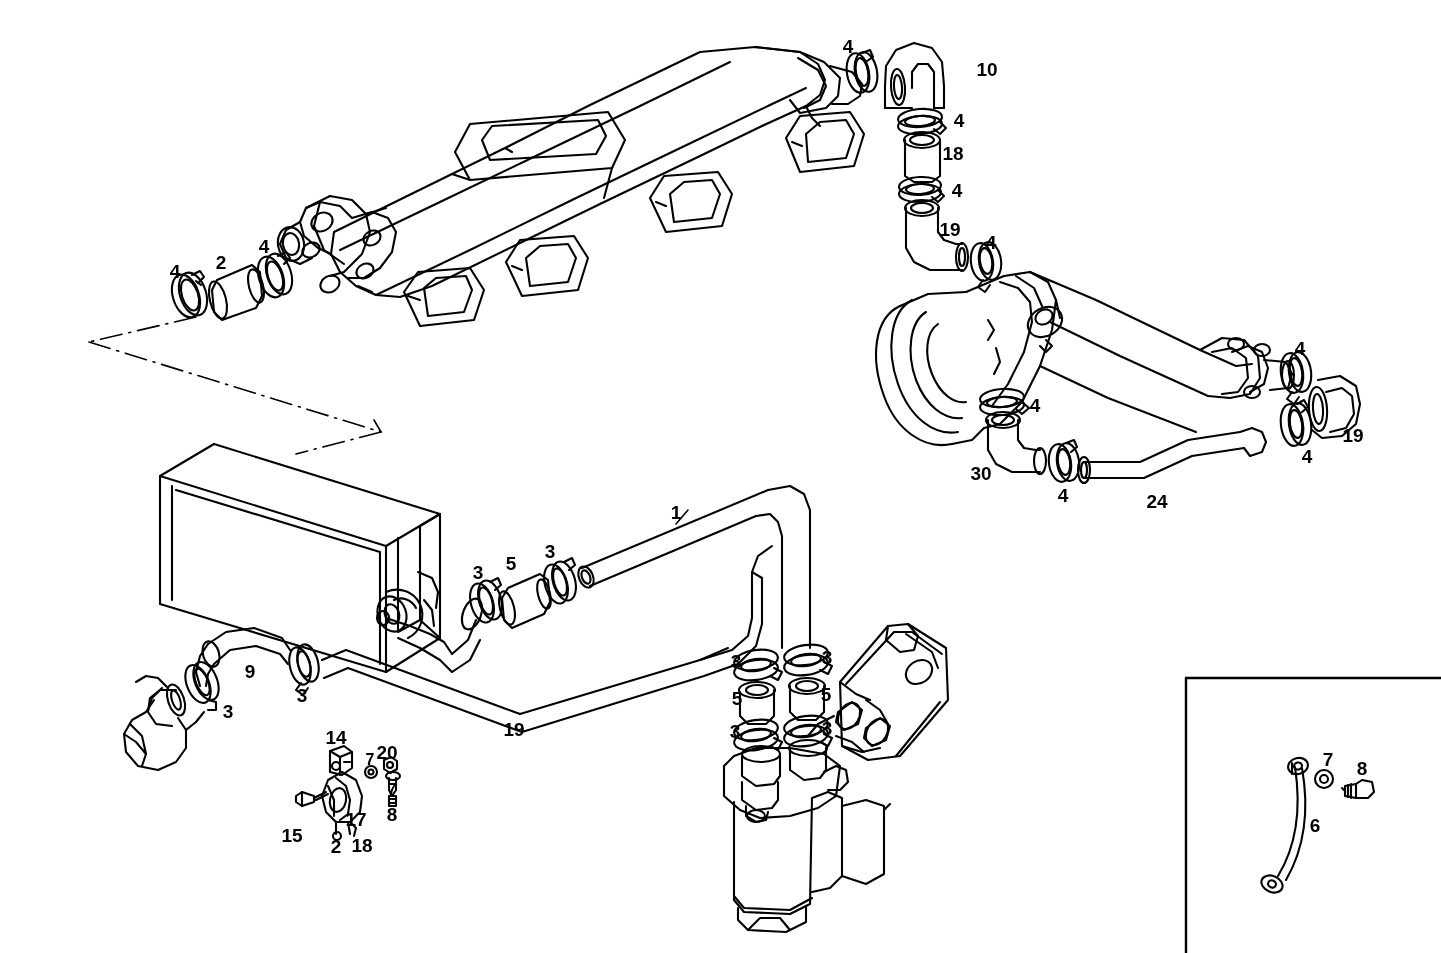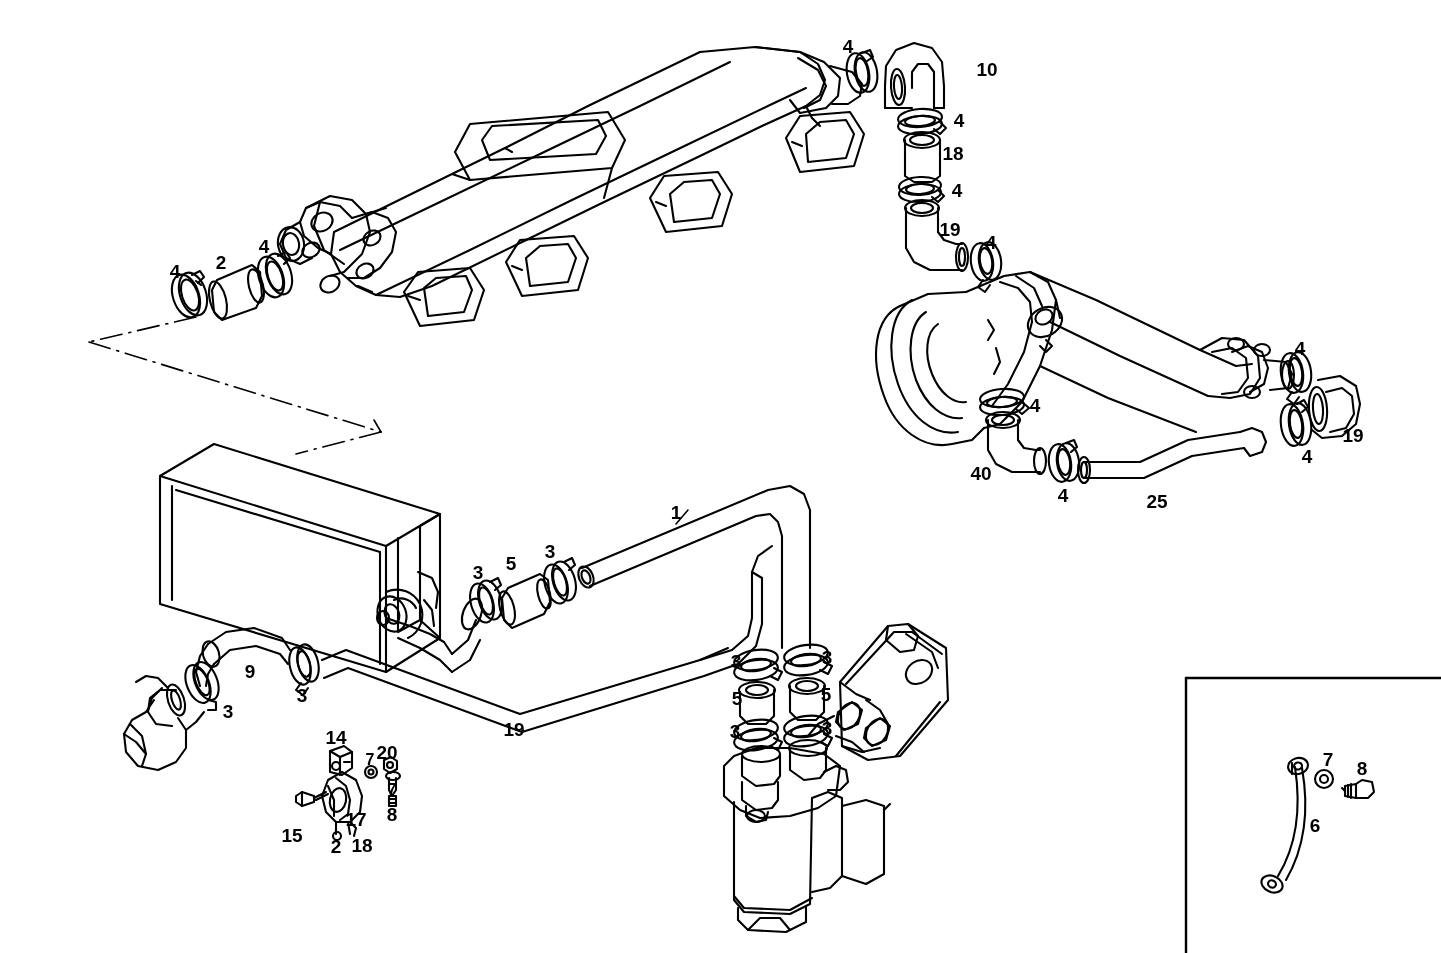--- a/index.html
+++ b/index.html
@@ -473,23 +473,23 @@
       <div class="lbl" style="left: 987px; top: 69px;">10</div>
       <div class="lbl" style="left: 959px; top: 120px;">4</div>
       <div class="lbl" style="left: 953px; top: 153px;">18</div>
       <div class="lbl" style="left: 957px; top: 190px;">4</div>
       <div class="lbl" style="left: 950px; top: 229px;">19</div>
       <div class="lbl" style="left: 991px; top: 242px;">4</div>
       <div class="lbl" style="left: 1300px; top: 348px;">4</div>
       <div class="lbl" style="left: 1353px; top: 435px;">19</div>
       <div class="lbl" style="left: 1307px; top: 456px;">4</div>
       <div class="lbl" style="left: 1035px; top: 405px;">4</div>
-      <div class="lbl" style="left: 981px; top: 473px;">40</div>
+      <div class="lbl" style="left: 981px; top: 473px;">30</div>
       <div class="lbl" style="left: 1063px; top: 495px;">4</div>
-      <div class="lbl" style="left: 1157px; top: 501px;">25</div>
+      <div class="lbl" style="left: 1157px; top: 501px;">24</div>
       <div class="lbl" style="left: 478px; top: 572px;">3</div>
       <div class="lbl" style="left: 511px; top: 563px;">5</div>
       <div class="lbl" style="left: 550px; top: 551px;">3</div>
       <div class="lbl" style="left: 250px; top: 671px;">9</div>
       <div class="lbl" style="left: 302px; top: 695px;">3</div>
       <div class="lbl" style="left: 228px; top: 711px;">3</div>
       <div class="lbl" style="left: 514px; top: 729px;">19</div>
       <div class="lbl" style="left: 736px; top: 661px;">3</div>
       <div class="lbl" style="left: 827px; top: 657px;">3</div>
       <div class="lbl" style="left: 737px; top: 698px;">5</div>

